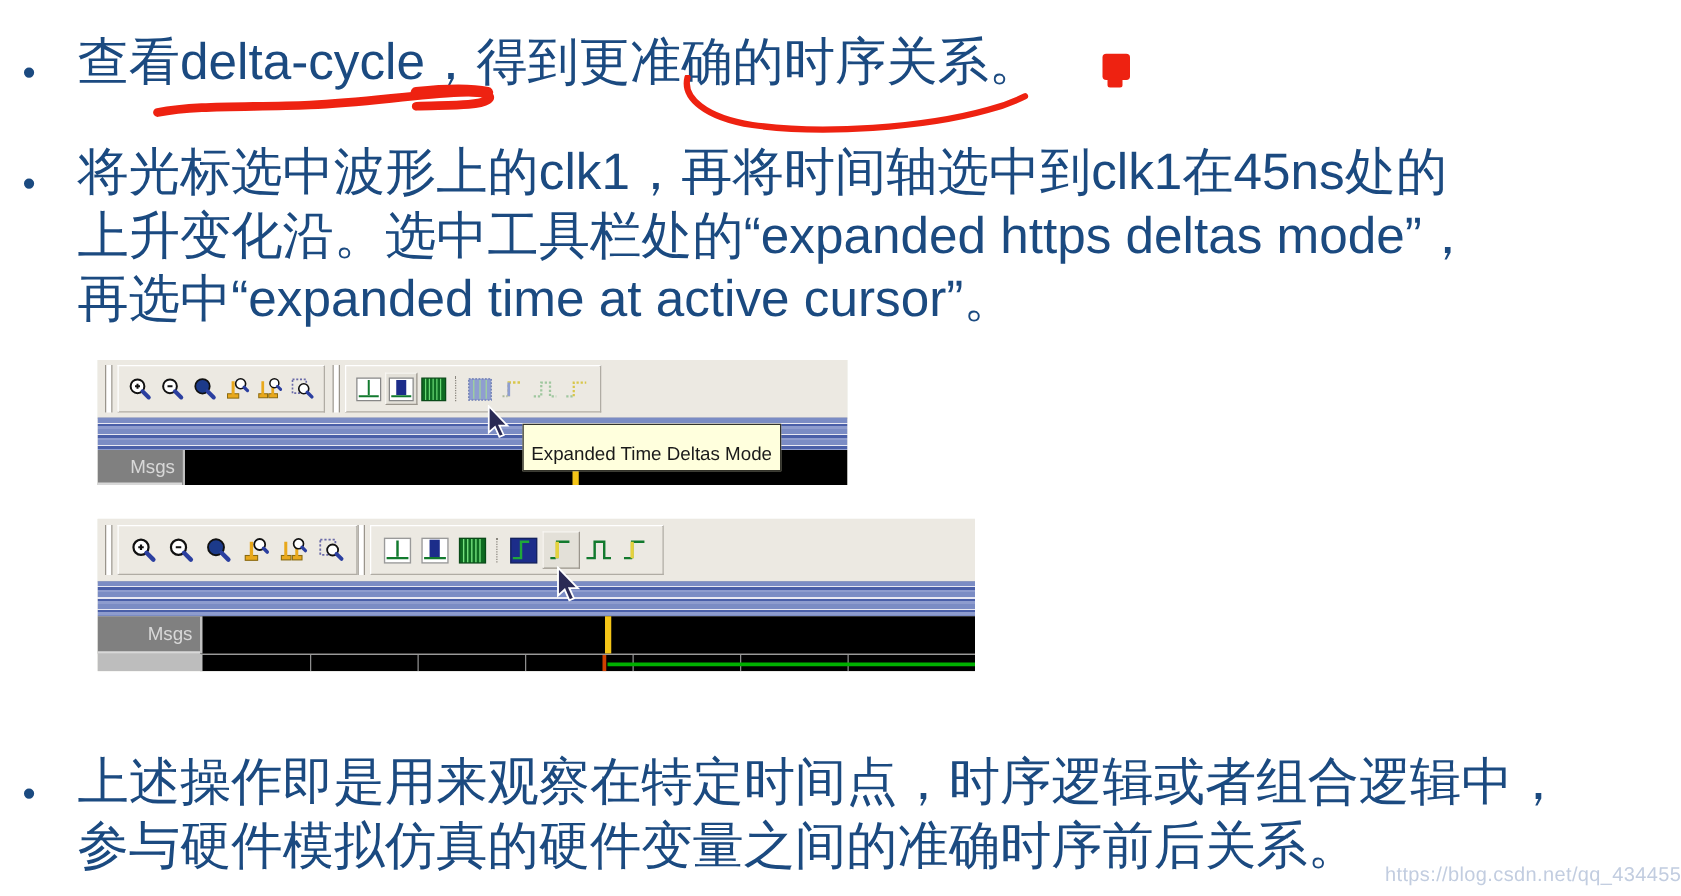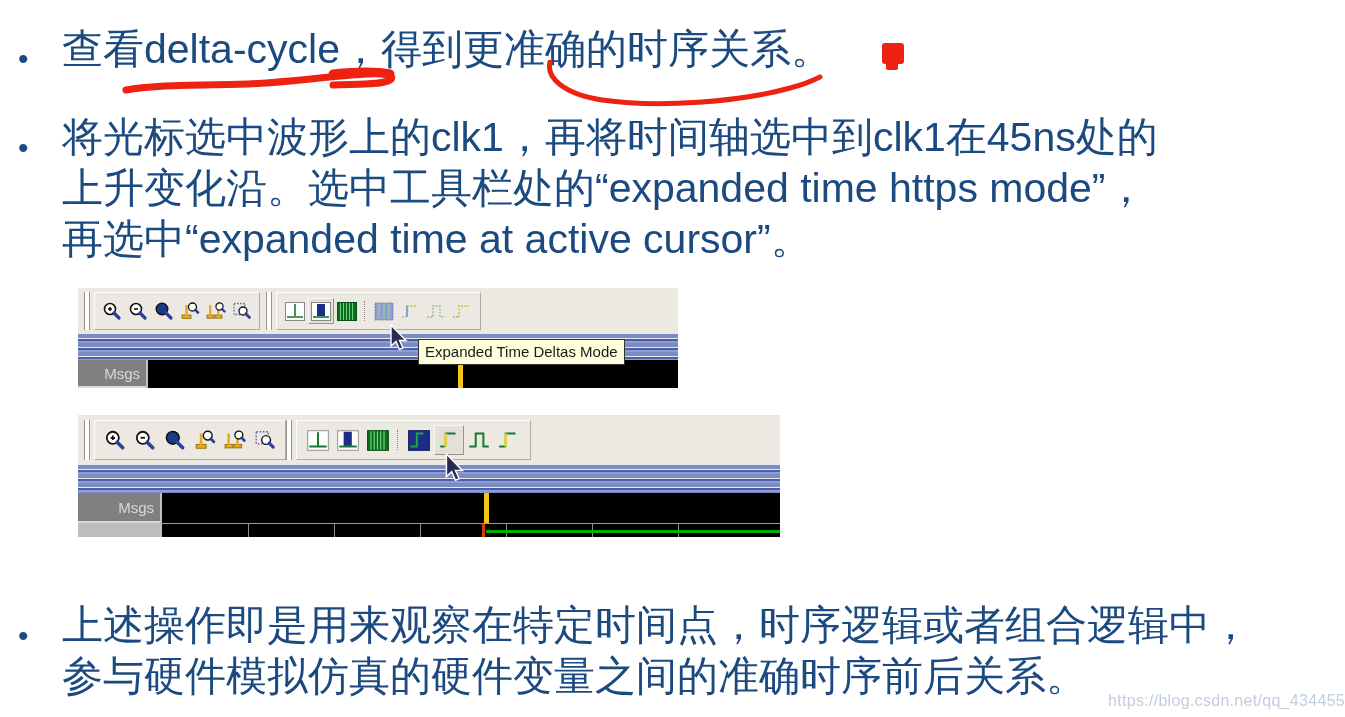--- a/index.html
+++ b/index.html
@@ -201,21 +201,21 @@
   }
 
   
   .tooltip {
     position: absolute;
     background: #ffffdd;
     border: 1px solid #33332a;
     color: #1a1a1a;
     font-size: 15px;
     line-height: 15px;
-    padding: 4px 6px 5px 6px;
+    padding: 16px 6px 5px 6px;
     white-space: nowrap;
     font-family: "Liberation Sans", sans-serif;
     z-index: 40;
   }
   #tooltip1 { left: 340px; top: 51px; }
   #tooltip2 { left: 442px; top: 59px; }
 
   
   .mouse { position: absolute; z-index: 45; }
   #mouse1 { left: 311px; top: 36px; }
@@ -245,21 +245,21 @@
 </svg>
 
 <svg class="annot" id="annot-curve" width="330" height="50" viewBox="0 0 330 50">
   <path d="M10,2 C6,18 24,34 62,40 C118,48 200,42 250,28 C262,25 272,21 280,17" fill="none" stroke="#ee2211" stroke-width="5" stroke-linecap="round"></path>
 </svg>
 <div id="annot-blob"></div>
 <div id="annot-blob2"></div>
 
 <div class="bullet-dot" id="bullet2-dot">•</div>
 <div class="slide-text" id="bullet2-text">将光标选中波形上的clk1，再将时间轴选中到clk1在45ns处的
-上升变化沿。选中工具栏处的“expanded time https mode”，
+上升变化沿。选中工具栏处的“expanded https deltas mode”，
 再选中“expanded time at active cursor”。</div>
 
 <div class="shot" id="shot1">
   <div class="tb-strip"></div>
 
   <div class="grip" style="left:6px; top:4px; height:38px;"></div>
 
   <div class="tb-group" style="left:16px; top:4px; height:38px; padding:0 4px;">
     <div class="tb-btn">
       <svg width="20" height="20" viewBox="0 0 20 20">

